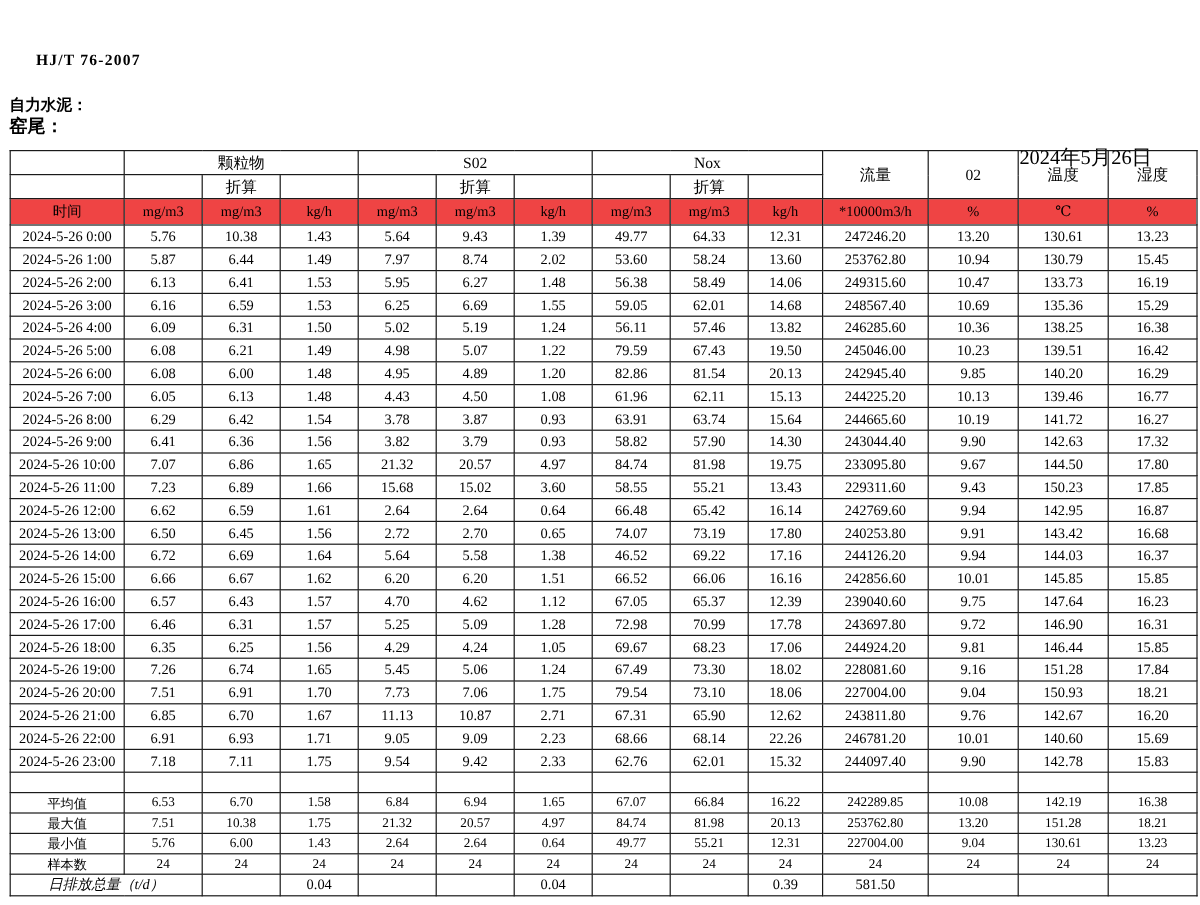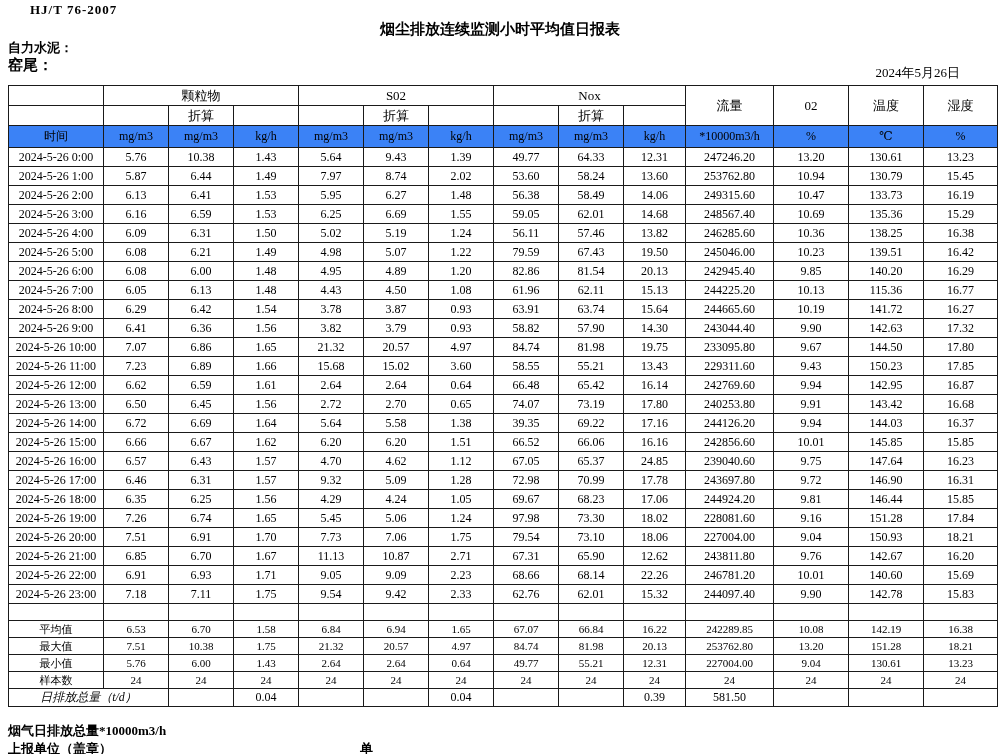--- a/index.html
+++ b/index.html
@@ -1,45 +1,44 @@
 <!DOCTYPE html>
 <html><head>
 <meta charset="utf-8">
 <style>
   html,body{margin:0;padding:0;background:#fff;}
   body{width:1000px;height:754px;position:relative;color:#000;
        font-family:"Liberation Serif","DejaVu Serif",serif;}
-  .page{position:absolute;inset:0;}
+  .page{position:absolute;inset:0;margin-top:40px;}
   .standard{position:absolute;left:30px;top:2px;font-weight:bold;font-size:13px;letter-spacing:1px;}
   .title{position:absolute;left:0;top:20px;width:100%;text-align:center;font-weight:bold;font-size:15px;}
   .company{position:absolute;left:8px;top:39px;font-weight:bold;font-size:13px;}
   .site{position:absolute;left:8px;top:56px;font-weight:bold;font-size:15px;}
-  .date{position:absolute;right:40px;top:64px;font-size:13px;}
+  .date{position:absolute;right:40px;top:80px;font-size:17px;}
   table.report{position:absolute;left:8px;top:85px;width:989px;border-collapse:collapse;
        table-layout:fixed;font-size:12px;}
   table.report td{border:1px solid #1a1a1a;text-align:center;padding:0;overflow:hidden;
        white-space:nowrap;vertical-align:middle;}
   tr.hrowA td,tr.hrowB td{height:19px;font-size:13px;}
   tr.unit-row td{height:21px;font-size:12px;}
-  tr.unit-row td{background:#3b82f6;}
+  tr.unit-row td{background:#ef4444;}
   tr.data-row td{height:18px;font-size:12px;}
   tr.spacer-row td{height:16px;}
   tr.sum-row td{height:16px;font-size:11px;}
   tr.total-row td{height:16px;font-size:12px;}
   td.total-label{text-align:left;padding-left:2px;font-style:italic;}
   .footer-line1{position:absolute;left:8px;top:722px;font-weight:bold;font-size:13px;}
   .footer-line2{position:absolute;left:8px;top:740px;font-weight:bold;font-size:13px;}
   .footer-line2 .unit-label{position:absolute;left:352px;top:0;}
 </style>
 </head>
 <body>
 
 <div class="page">
   <div class="standard">HJ/T  76-2007</div>
-  <div class="title">烟尘排放连续监测小时平均值日报表</div>
   <div class="company">自力水泥：</div>
   <div class="site">窑尾：</div>
   <div class="date">2024年5月26日</div>
 
   <table class="report">
     <colgroup>
       <col style="width:95px">
         <col style="width:65px">
         <col style="width:65px">
         <col style="width:65px">
@@ -213,21 +212,21 @@
           <td>6.13</td>
           <td>1.48</td>
           <td>4.43</td>
           <td>4.50</td>
           <td>1.08</td>
           <td>61.96</td>
           <td>62.11</td>
           <td>15.13</td>
           <td>244225.20</td>
           <td>10.13</td>
-          <td>115.36</td>
+          <td>139.46</td>
           <td>16.77</td>
         </tr>
         <tr class="data-row">
           <td>2024-5-26 8:00</td>
           <td>6.29</td>
           <td>6.42</td>
           <td>1.54</td>
           <td>3.78</td>
           <td>3.87</td>
           <td>0.93</td>
@@ -320,21 +319,21 @@
           <td>16.68</td>
         </tr>
         <tr class="data-row">
           <td>2024-5-26 14:00</td>
           <td>6.72</td>
           <td>6.69</td>
           <td>1.64</td>
           <td>5.64</td>
           <td>5.58</td>
           <td>1.38</td>
-          <td>39.35</td>
+          <td>46.52</td>
           <td>69.22</td>
           <td>17.16</td>
           <td>244126.20</td>
           <td>9.94</td>
           <td>144.03</td>
           <td>16.37</td>
         </tr>
         <tr class="data-row">
           <td>2024-5-26 15:00</td>
           <td>6.66</td>
@@ -354,32 +353,32 @@
         <tr class="data-row">
           <td>2024-5-26 16:00</td>
           <td>6.57</td>
           <td>6.43</td>
           <td>1.57</td>
           <td>4.70</td>
           <td>4.62</td>
           <td>1.12</td>
           <td>67.05</td>
           <td>65.37</td>
-          <td>24.85</td>
+          <td>12.39</td>
           <td>239040.60</td>
           <td>9.75</td>
           <td>147.64</td>
           <td>16.23</td>
         </tr>
         <tr class="data-row">
           <td>2024-5-26 17:00</td>
           <td>6.46</td>
           <td>6.31</td>
           <td>1.57</td>
-          <td>9.32</td>
+          <td>5.25</td>
           <td>5.09</td>
           <td>1.28</td>
           <td>72.98</td>
           <td>70.99</td>
           <td>17.78</td>
           <td>243697.80</td>
           <td>9.72</td>
           <td>146.90</td>
           <td>16.31</td>
         </tr>
@@ -400,21 +399,21 @@
           <td>15.85</td>
         </tr>
         <tr class="data-row">
           <td>2024-5-26 19:00</td>
           <td>7.26</td>
           <td>6.74</td>
           <td>1.65</td>
           <td>5.45</td>
           <td>5.06</td>
           <td>1.24</td>
-          <td>97.98</td>
+          <td>67.49</td>
           <td>73.30</td>
           <td>18.02</td>
           <td>228081.60</td>
           <td>9.16</td>
           <td>151.28</td>
           <td>17.84</td>
         </tr>
         <tr class="data-row">
           <td>2024-5-26 20:00</td>
           <td>7.51</td>

